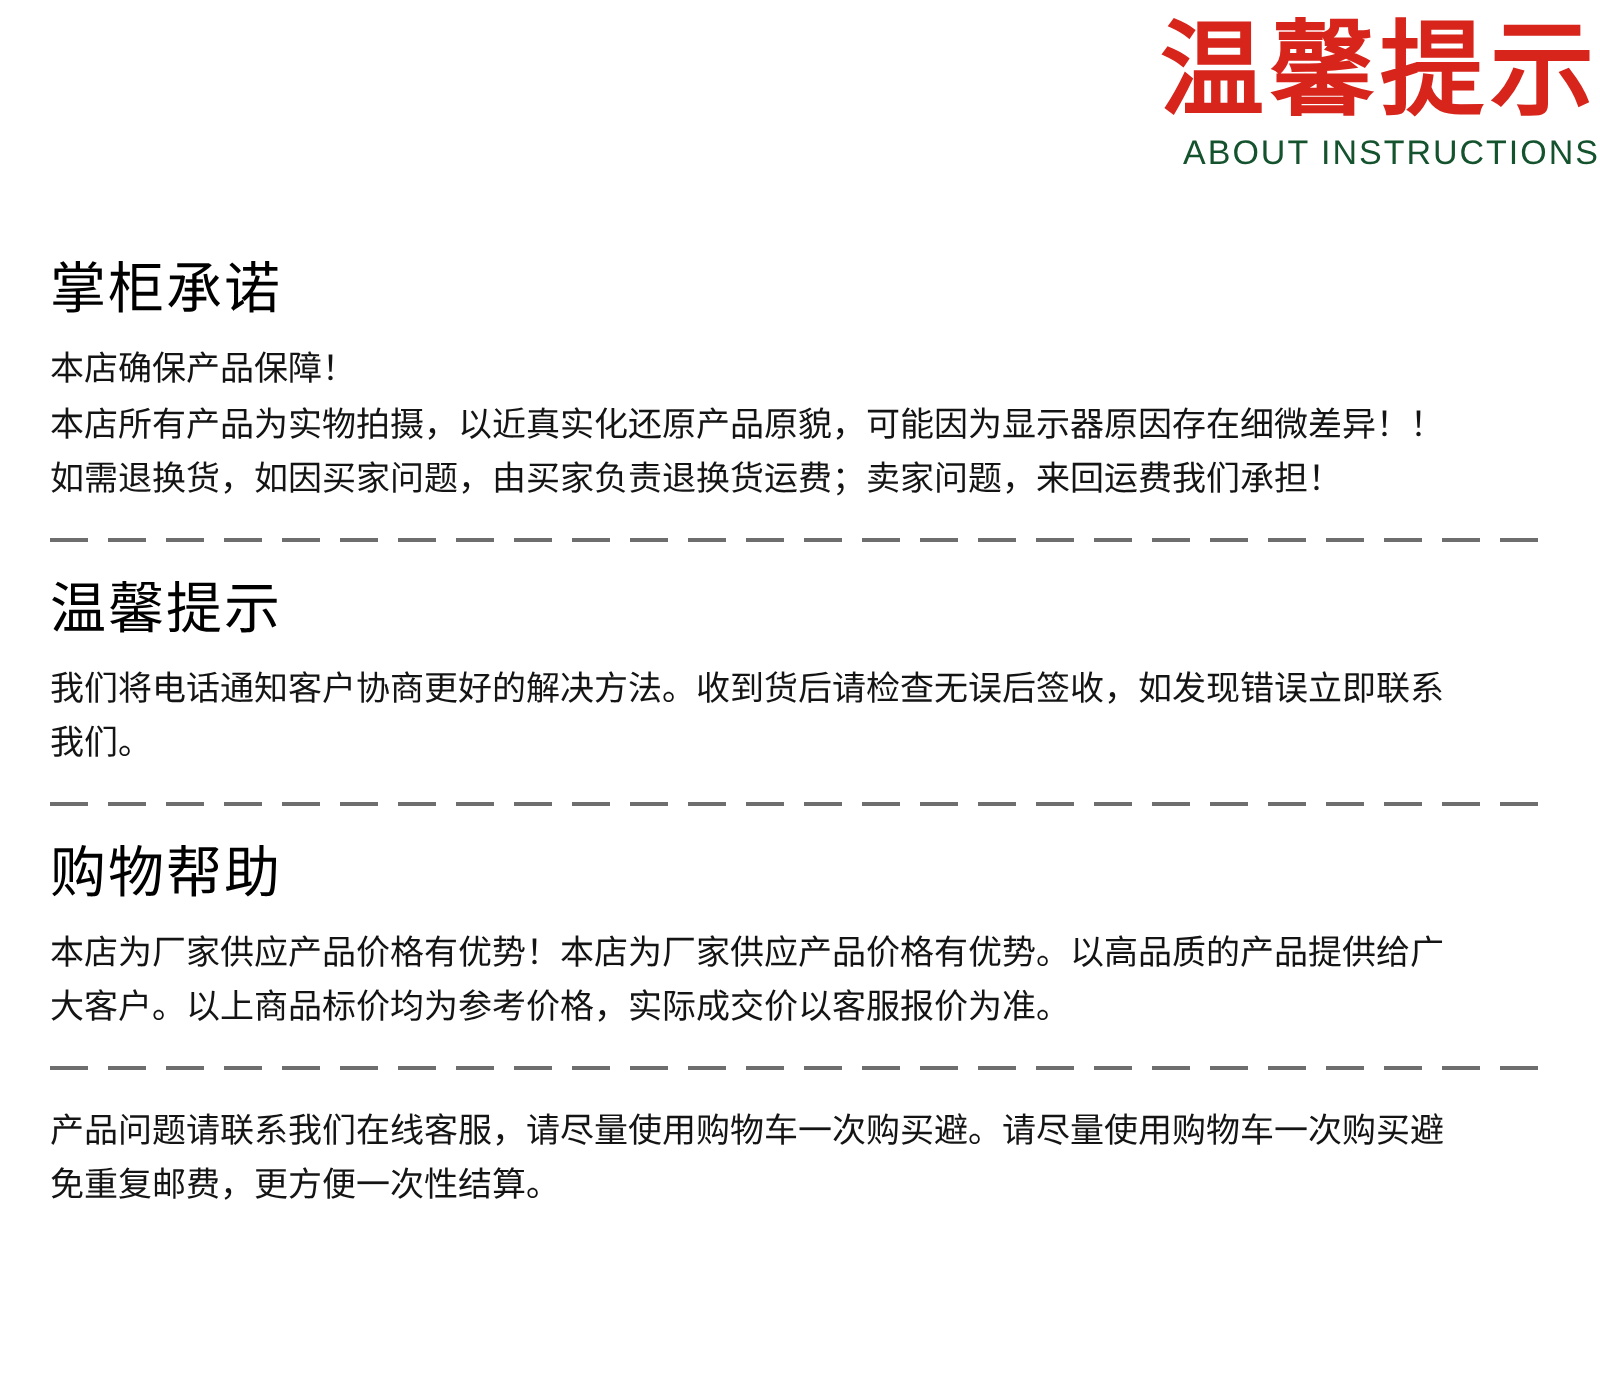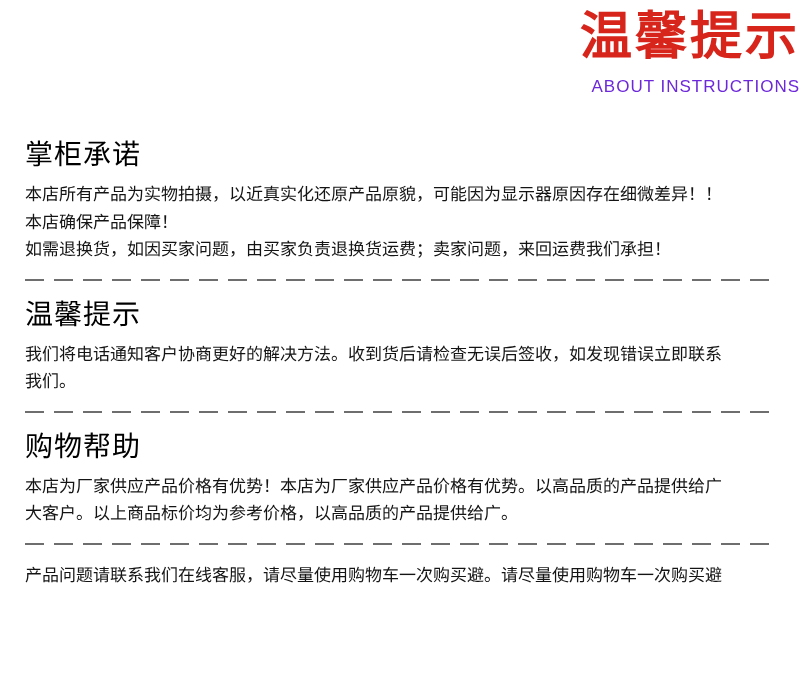--- a/index.html
+++ b/index.html
@@ -23,24 +23,24 @@
   }
   .title {
     margin: 0;
     font-size: 52px;
     line-height: 60px;
     font-weight: 800;
     letter-spacing: 3px;
     color: var(--accent);
   }
   .subtitle {
-    margin-top: 11px;
+    margin-top: 1px;
     font-size: 17px;
     letter-spacing: 1px;
-    color: #6d28d9;
+    color: #14532d;
     padding-left: 20px;
   }
   .content {
     padding: 0 25px;
   }
   .section { margin: 0; }
   .section--first { margin-top: 41px; }
   .section-heading {
     margin: 0 0 9px 0;
     font-size: 28px;
@@ -72,41 +72,42 @@
 
   <header class="hero">
     <h1 class="title">温馨提示</h1>
     <div class="subtitle">ABOUT INSTRUCTIONS</div>
   </header>
 
   <div class="content">
 
     <section class="section section--first">
       <h2 class="section-heading">掌柜承诺</h2>
+      <p class="line">本店确保产品保障！</p>
       <p class="line">本店所有产品为实物拍摄，以近真实化还原产品原貌，可能因为显示器原因存在细微差异！！</p>
-      <p class="line">本店确保产品保障！</p>
       <p class="line">如需退换货，如因买家问题，由买家负责退换货运费；卖家问题，来回运费我们承担！</p>
     </section>
 
     <div class="divider"></div>
 
     <section class="section">
       <h2 class="section-heading">温馨提示</h2>
       <p class="line">我们将电话通知客户协商更好的解决方法。收到货后请检查无误后签收，如发现错误立即联系</p>
       <p class="line">我们。</p>
     </section>
 
     <div class="divider"></div>
 
     <section class="section">
       <h2 class="section-heading">购物帮助</h2>
       <p class="line">本店为厂家供应产品价格有优势！本店为厂家供应产品价格有优势。以高品质的产品提供给广</p>
-      <p class="line">大客户。以上商品标价均为参考价格，以高品质的产品提供给广。</p>
+      <p class="line">大客户。以上商品标价均为参考价格，实际成交价以客服报价为准。</p>
     </section>
 
     <div class="divider"></div>
 
     <section class="section">
       <p class="line">产品问题请联系我们在线客服，请尽量使用购物车一次购买避。请尽量使用购物车一次购买避</p>
+      <p class="line">免重复邮费，更方便一次性结算。</p>
     </section>
 
   </div>
 </div>
 
 </body></html>

